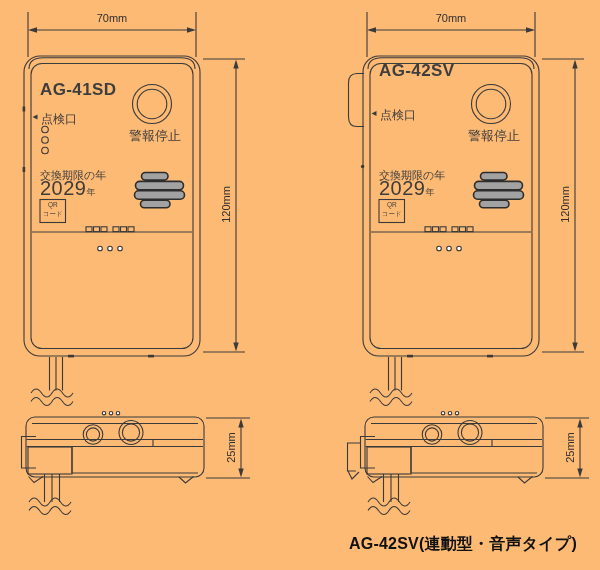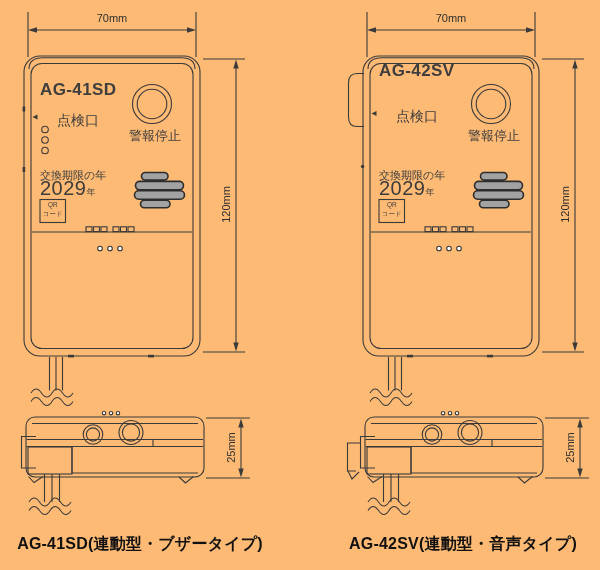--- a/index.html
+++ b/index.html
@@ -7,21 +7,21 @@
          font-family:"Liberation Sans",sans-serif;}
   #stage svg{position:absolute;left:0;top:0;}
   svg line, svg path, svg rect, svg circle{stroke:#3a3a3a;fill:none;stroke-width:1.1;stroke-linecap:butt;}
   svg .f{fill:#3a3a3a;stroke:none;}
   svg .spk{fill:#a2a2a2;stroke:#2d2d2d;stroke-width:1.6;}
   svg .wh{fill:#ffffff;}
   .t{position:absolute;color:#3c3c3c;white-space:nowrap;line-height:1;}
   .dim{font-size:11px;color:#2e2e2e;}
   .rot{transform:rotate(-90deg);}
   .model{font-size:17px;font-weight:700;letter-spacing:.4px;color:#3e3e3e;text-align:center;}
-  .tiny{font-size:14px;margin-left:16px;}
+  .tiny{font-size:12px;}
   .small{font-size:13px;}
   .small2{font-size:11px;}
   .yearbig{font-size:20px;letter-spacing:.5px;margin-top:9px;}
   .yearsuf{font-size:9px;}
   .qrtxt{font-size:6.5px;color:#3e3e3e;}
   .caption{font-size:16px;font-weight:600;color:#111111;letter-spacing:.2px;}
 </style>
 </head>
 <body>
 
@@ -160,21 +160,20 @@
   <div class="t tiny" style="left:41px;top:112.5px">点検口</div>
   <div class="t small" style="left:127px;top:129px;width:56px;text-align:center">警報停止</div>
   <div class="t small2" style="left:40px;top:169.5px">交換期限の年</div>
   <div class="t" style="left:40px;top:178px">
     <span class="yearbig">2029</span><span class="yearsuf">年</span>
   </div>
   <div class="t qrtxt" style="left:40px;top:202px;width:25.5px;text-align:center">QR</div>
   <div class="t qrtxt" style="left:40px;top:210.5px;width:25.5px;text-align:center">コード</div>
   <div class="t dim rot" style="left:196px;top:199px;width:60px;text-align:center">120mm</div>
   <div class="t dim rot" style="left:201px;top:442px;width:60px;text-align:center">25mm</div>
-  <div class="t caption" style="left:0;top:536px;width:280px;text-align:center">AG-41SD(連動型・ブザータイプ)</div>
 
   <div class="t dim" style="left:421px;top:13px;width:60px;text-align:center">70mm</div>
   <div class="t model" style="left:379px;top:62px">AG-42SV</div>
   <div class="t tiny" style="left:380px;top:109px">点検口</div>
   <div class="t small" style="left:466px;top:129px;width:56px;text-align:center">警報停止</div>
   <div class="t small2" style="left:379px;top:169.5px">交換期限の年</div>
   <div class="t" style="left:379px;top:178px">
     <span class="yearbig">2029</span><span class="yearsuf">年</span>
   </div>
   <div class="t qrtxt" style="left:379px;top:202px;width:25.5px;text-align:center">QR</div>

